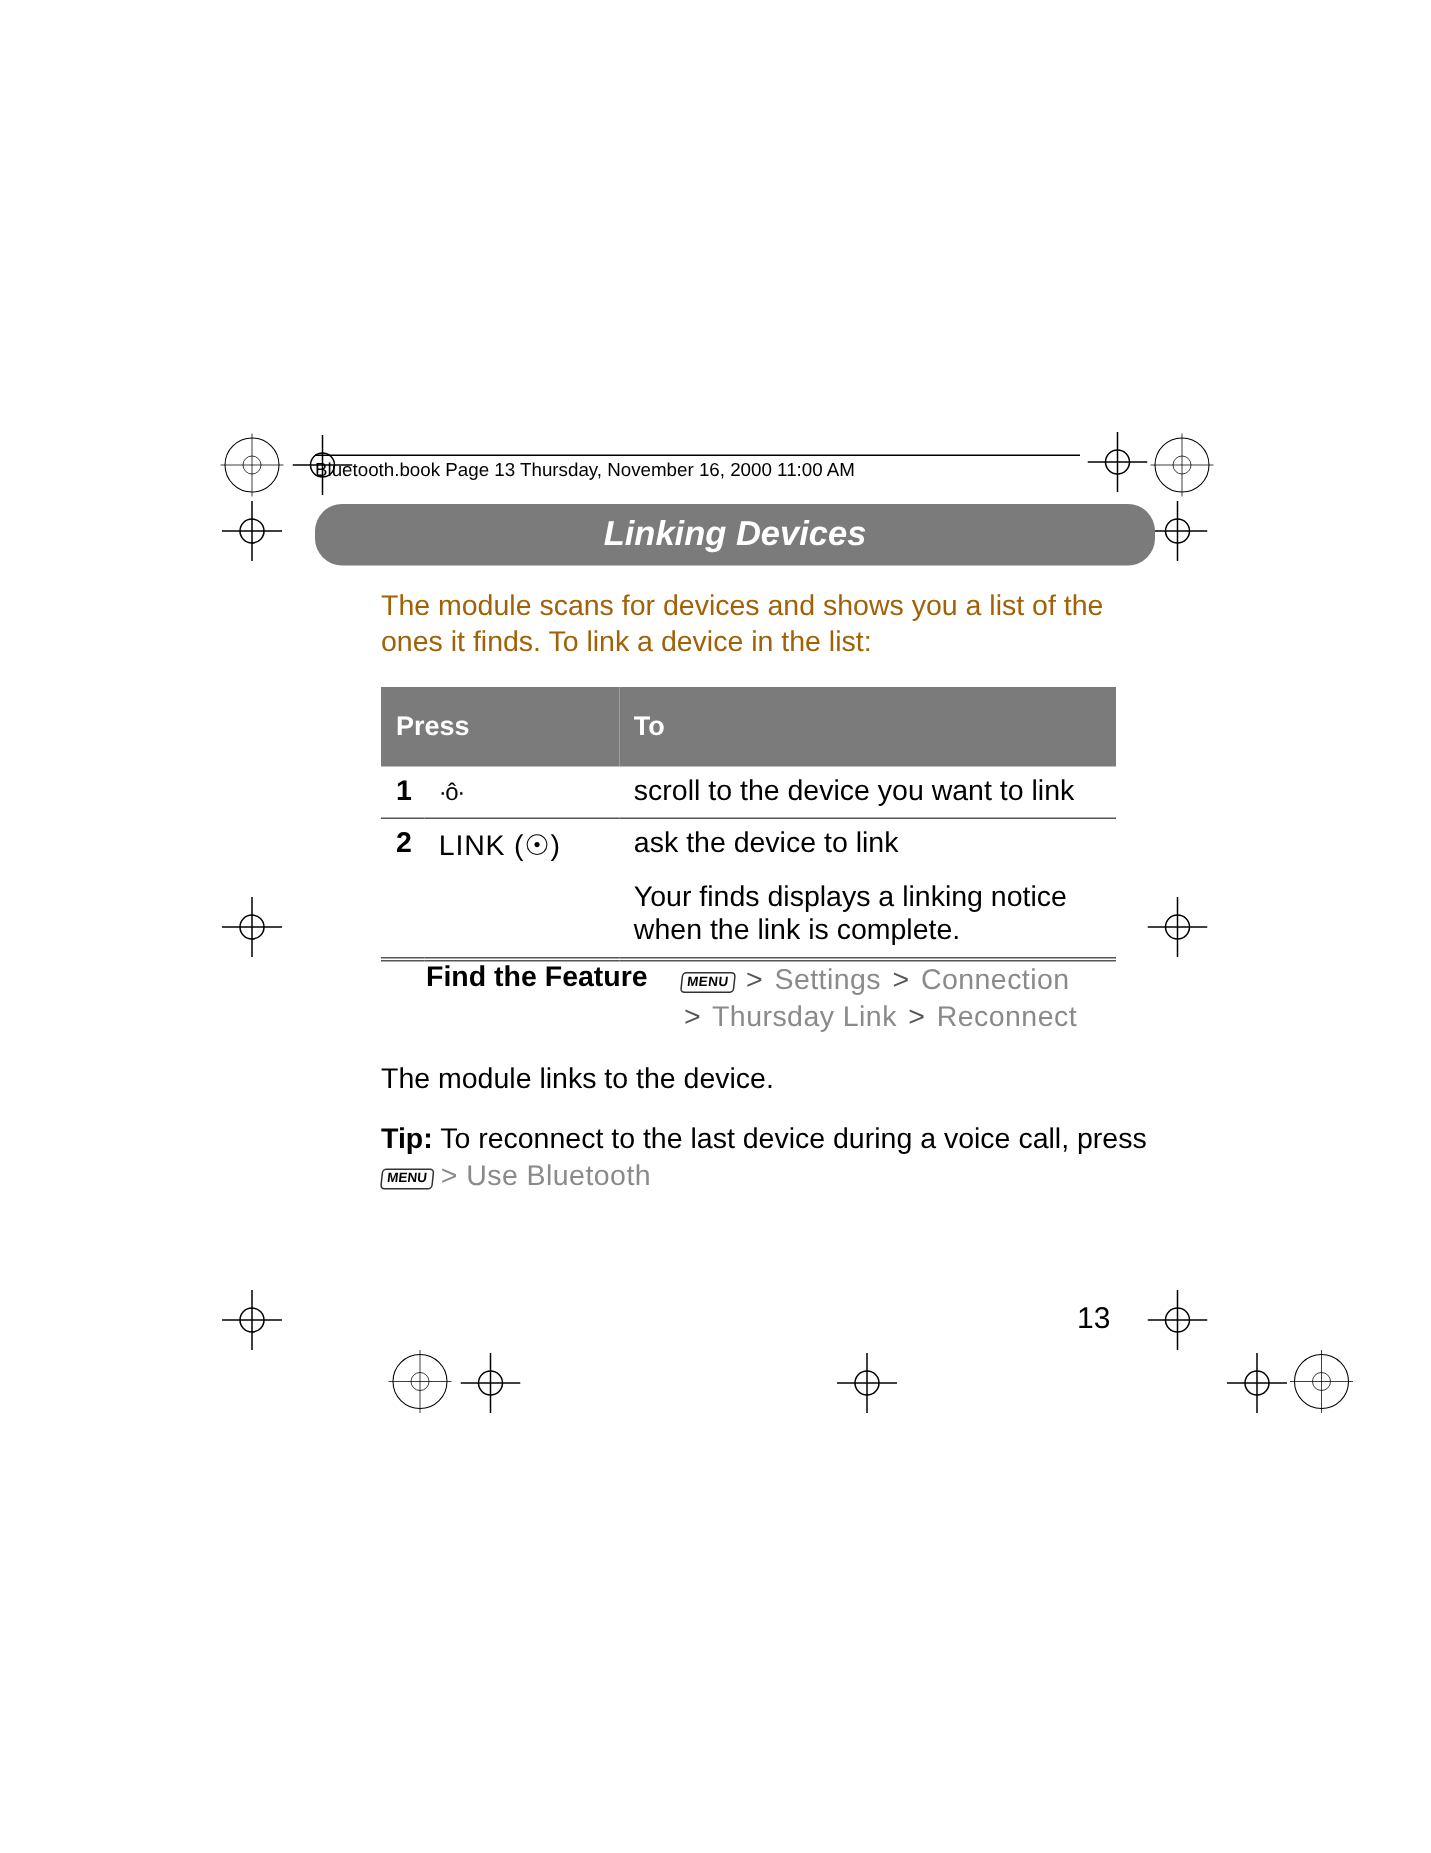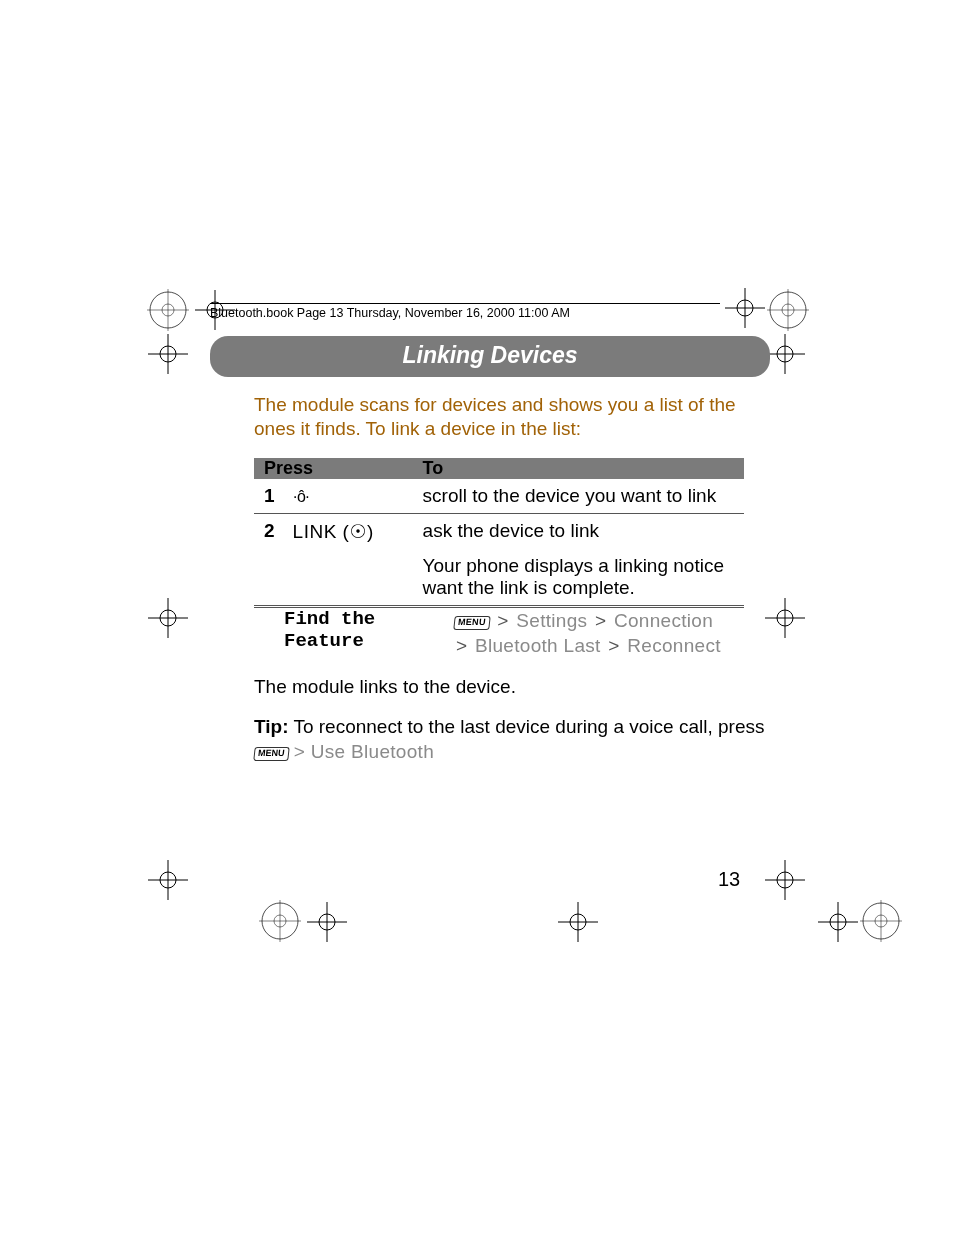--- a/index.html
+++ b/index.html
@@ -62,25 +62,25 @@
     line-height: 1.28;
     margin-bottom: 16px;
   }
   table.instr {
     border-collapse: collapse;
     width: 490px;
     margin-left: 44px;
   }
   table.instr thead th {
     background: #7b7b7b;
-    color: #000000;
+    color: #ffffff;
     text-align: left;
     font-weight: bold;
     font-size: 18px;
-    padding: 0 10px;
+    padding: 16px 10px;
   }
   table.instr tbody td {
     font-size: 19px;
     padding: 6px 8px 6px 10px;
     vertical-align: top;
     border-bottom: 0.8px solid #555;
   }
   table.instr tbody tr:last-child td {
     border-bottom: 3px double #555;
   }
@@ -102,21 +102,20 @@
   }
   .feature-row {
     display: flex;
     padding-left: 74px;
     margin-bottom: 16px;
     font-size: 19px;
   }
   .feature-label {
     font-weight: bold;
     width: 170px;
-    font-family: Liberation Mono, monospace;
   }
   .feature-path {
     color: #8a8a8a;
     font-family: 'Trebuchet MS', Arial, sans-serif;
     letter-spacing: 0.3px;
     line-height: 1.35;
   }
   .feature-path .sep { color: #555; padding: 0 2px; }
   .menu-key {
     display: inline-block;
@@ -282,34 +281,34 @@
           <td>scroll to the device you want to link</td>
         </tr>
         <tr>
           <td class="num" style="border-bottom:none">2</td>
           <td class="press-cell" style="border-bottom:none"><span class="small-caps">LINK (☉)</span></td>
           <td style="border-bottom:none">ask the device to link</td>
         </tr>
         <tr>
           <td class="num"></td>
           <td class="press-cell"></td>
-          <td>Your phone displays a linking notice want the link is complete.</td>
+          <td>Your finds displays a linking notice when the link is complete.</td>
         </tr>
       </tbody>
     </table>
 
 
 
     <div class="feature-row">
       <div class="feature-label">Find the Feature</div>
       <div class="feature-path">
         <span class="menu-key">MENU</span>
         <span class="sep">&gt;</span> <span>Settings</span>
         <span class="sep">&gt;</span> <span>Connection</span><br>
-        <span class="sep">&gt;</span> <span>Bluetooth Last</span>
+        <span class="sep">&gt;</span> <span>Thursday Link</span>
         <span class="sep">&gt;</span> <span>Reconnect</span>
       </div>
     </div>
 
     <div class="body-text">The module links to the device.</div>
 
     <div class="tip-line">
       <span class="tip-label">Tip:</span><span> To reconnect to the last device during a voice call, press </span><br>
       <span class="menu-key">MENU</span>
       <span class="ghost"> <span>&gt;</span> <span>Use Bluetooth</span></span>

